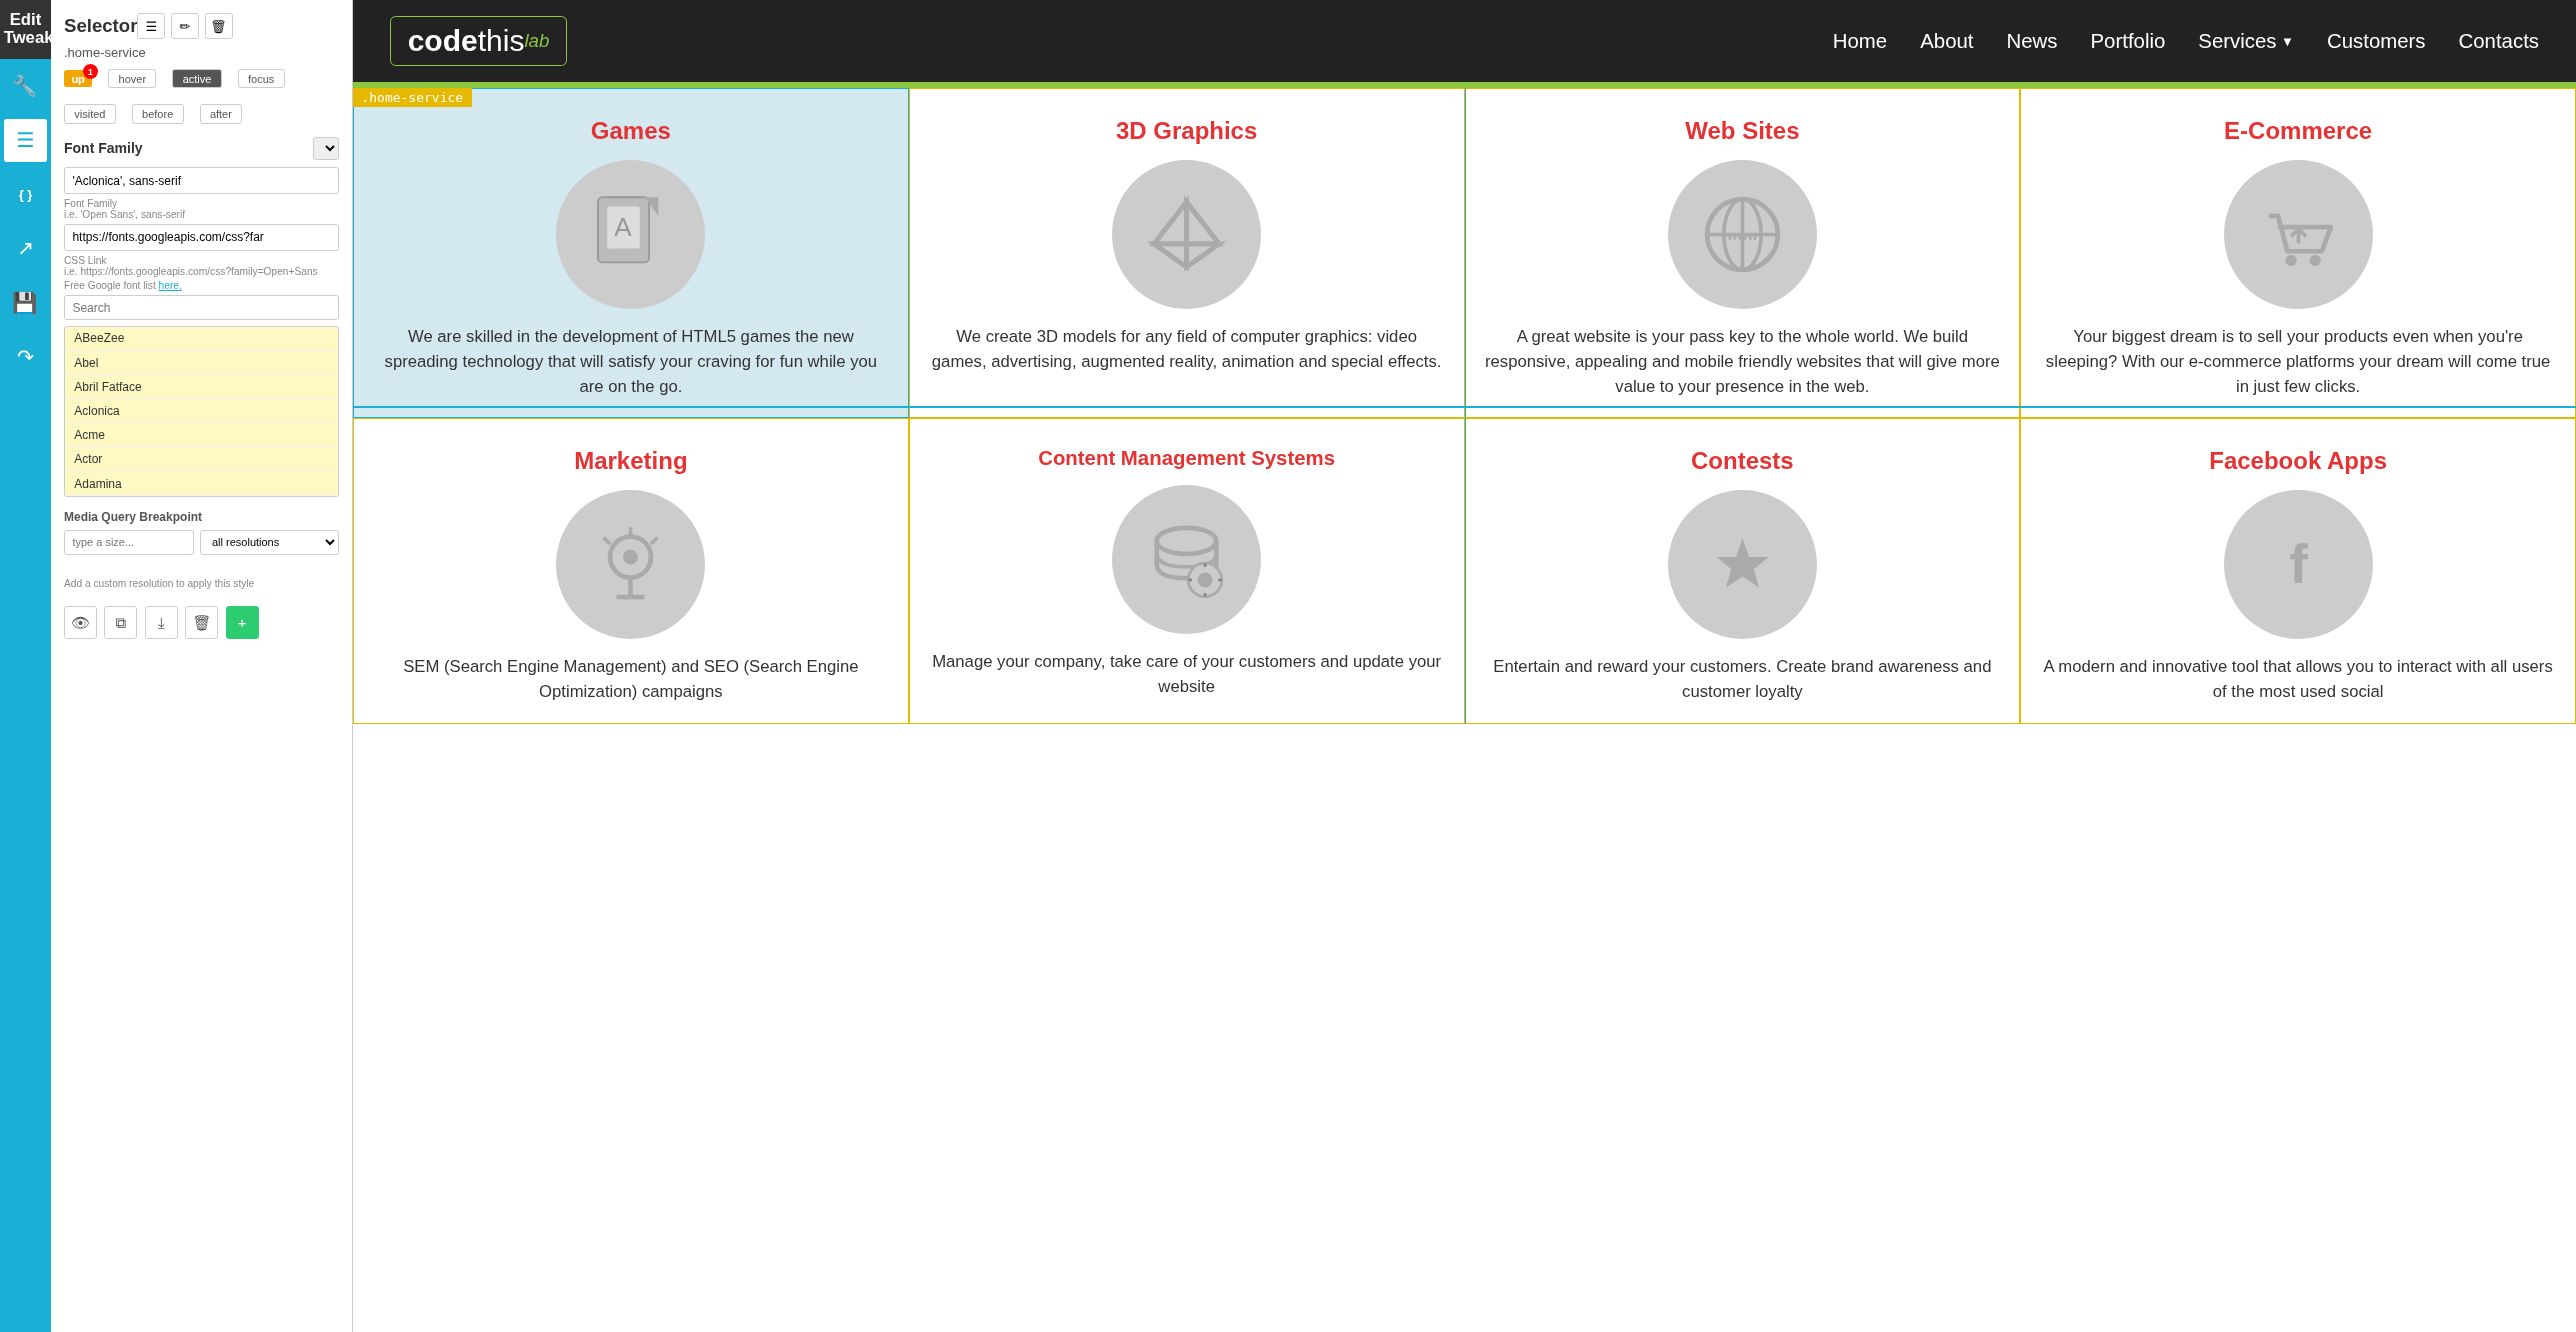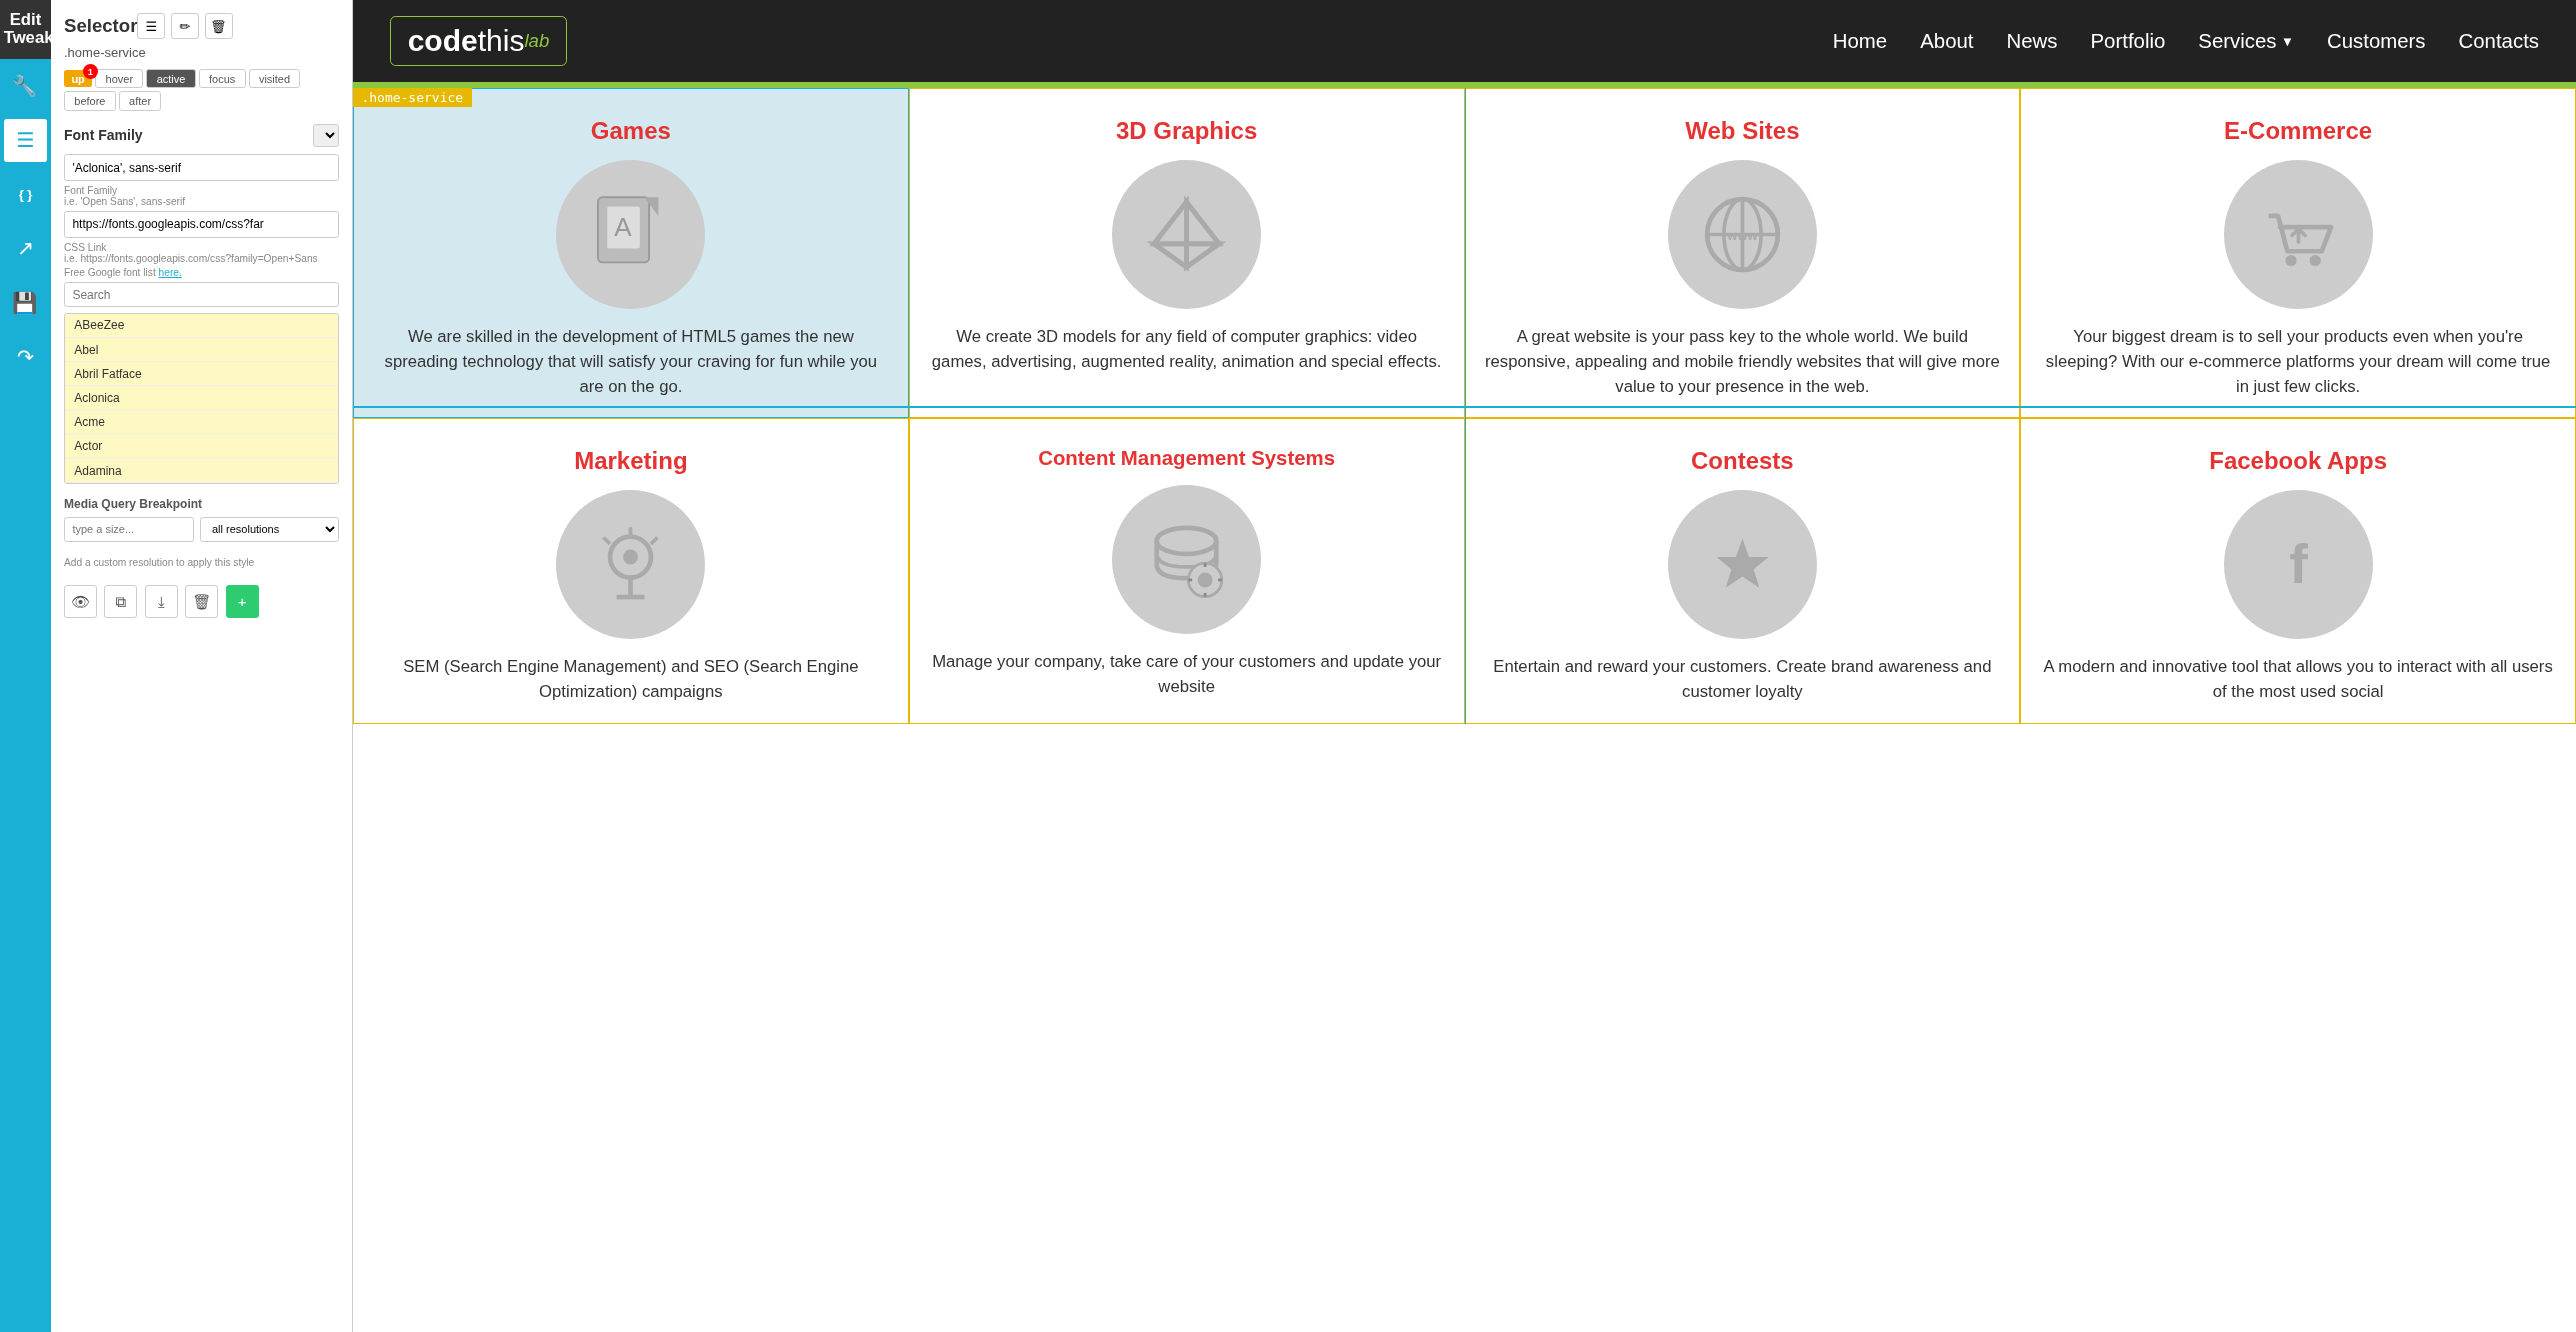--- a/index.html
+++ b/index.html
@@ -97,21 +97,21 @@
     }
 
     .selector-class {
       font-size: 13px;
       color: #555;
       margin-bottom: 9.3px;
     }
 
     .state-badges {
       display: flex;
-      gap: 3px;
+      gap: 16px;
       flex-wrap: wrap;
       margin-bottom: 13px;
       align-items: center;
     }
 
     .badge-up {
       background: #f0a500;
       color: #fff;
       font-size: 11px;
       font-weight: bold;
@@ -208,21 +208,21 @@
     .mq-section-label {
       font-size: 12px;
       font-weight: bold;
       color: #555;
       margin-bottom: 5.6px;
     }
 
     .mq-row {
       display: flex;
       gap: 5.6px;
-      margin-bottom: 15px;
+      margin-bottom: 23px;
       border-radius: 12px;
     }
 
     .mq-input {
       padding: 4.6px 7.4px;
       border: 0.9px solid #ccc;
       border-radius: 2.8px;
       font-size: 11px;
       width: 130px;
       background: #fff;

